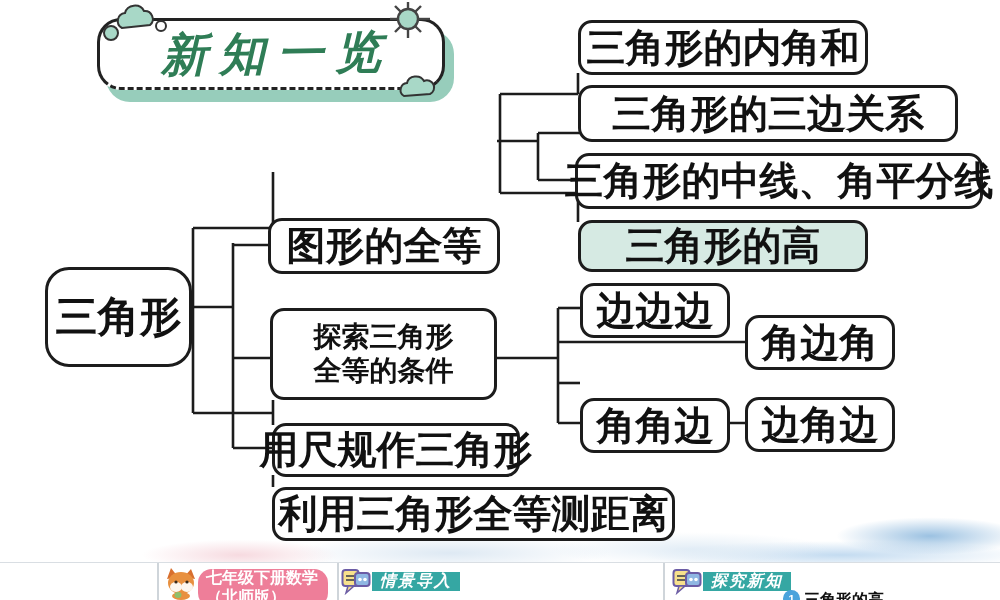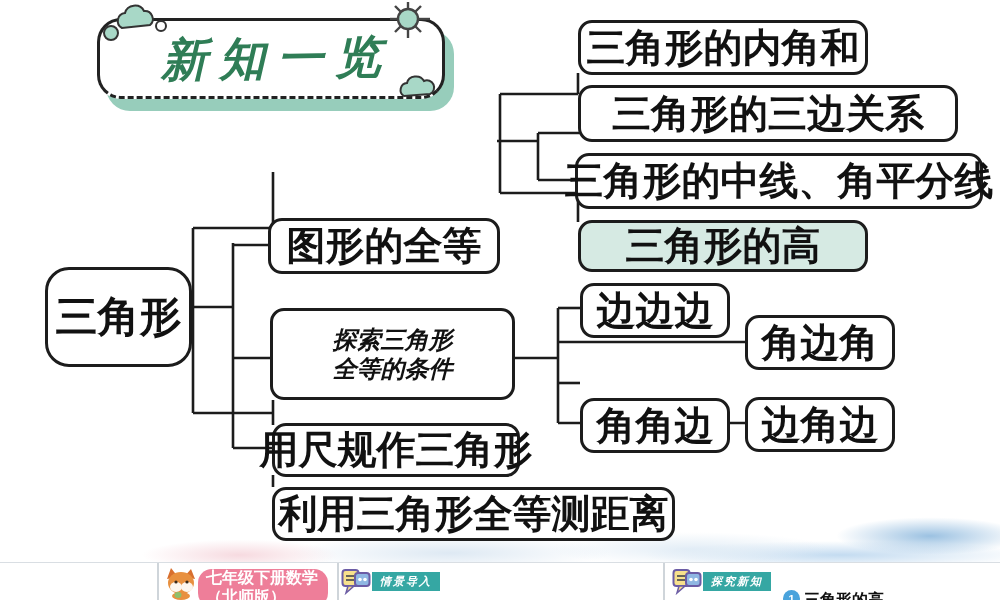--- a/index.html
+++ b/index.html
@@ -2,21 +2,21 @@
 <html><head>
 <meta charset="utf-8">
 <style>
   * { margin:0; padding:0; box-sizing:border-box; }
   html,body { width:1000px; height:600px; }
   body { font-family:"Liberation Sans","DejaVu Sans",sans-serif; background:#fff; }
   #stage { position:relative; width:1000px; height:600px; overflow:hidden; background:#ffffff; }
 
   
   .title-box{
-    position:absolute; left:97px; top:18px; width:348px; height:81px;
+    position:absolute; left:97px; top:18px; width:348px; height:72px;
     border:3px solid #222; border-style:solid solid dashed solid; border-radius:24px;
     background:#fff; box-shadow:9px 12px 0 #97cdbb;
     display:flex; align-items:center; justify-content:center; z-index:5;
   }
   .title-text{
     font-family:"DejaVu Serif","Liberation Serif",serif;
     font-style:italic; font-weight:bold; font-size:46px; letter-spacing:12px;
     color:#2f7d56; padding-left:12px; transform:rotate(-1deg);
   }
   .deco{ position:absolute; z-index:6; }
@@ -49,21 +49,21 @@
   .book-pill{
     position:absolute; left:198px; top:6px; width:130px; height:38px;
     background:#ee7e99; border-radius:14px; color:#fff; font-size:16px; font-weight:bold;
     line-height:1.18; display:flex; align-items:center; justify-content:center;
     text-align:left; padding:0 8px; white-space:normal;
   }
   .section-label{
     position:absolute; top:9px; height:19px; padding:0 8px;
     background:#35a7a3; color:#fff; display:flex; align-items:center; justify-content:center;
     font-family:"DejaVu Serif","Liberation Serif",serif; font-style:italic;
-    font-weight:bold; font-size:11px; letter-spacing:2px;
+    font-weight:bold; font-size:16px; letter-spacing:2px;
   }
   .bubble-icon{ position:absolute; top:5px; width:30px; height:27px; }
   .clipped-next{
     position:absolute; left:783px; top:27px; display:flex; align-items:flex-start; gap:4px;
   }
   .num-badge{
     width:17px; height:17px; border-radius:50%; background:#4aa3dc; color:#fff;
     font-size:11px; font-weight:bold; display:flex; align-items:center; justify-content:center;
   }
   .next-label{ font-size:16px; font-weight:bold; color:#111; }
@@ -135,21 +135,21 @@
 
   <div class="node" style="left:45px;top:267px;width:147px;height:100px;border-radius:24px;font-size:42px;">
     <span>三角形</span>
   </div>
 
 
   <div class="node" style="left:268px;top:218px;width:232px;height:56px;">
     <span>图形的全等</span>
   </div>
 
-  <div class="node" style="left:270px;top:308px;width:245px;height:92px;font-size:24px;font-style:italic;">
+  <div class="node" style="left:270px;top:308px;width:227px;height:92px;font-size:28px;">
     <span>探索三角形</span>
     <span>全等的条件</span>
   </div>
 
   <div class="node" style="left:272px;top:423px;width:248px;height:54px;">
     <span>用尺规作三角形</span>
   </div>
 
   <div class="node" style="left:272px;top:487px;width:403px;height:54px;">
     <span>利用三角形全等测距离</span>

